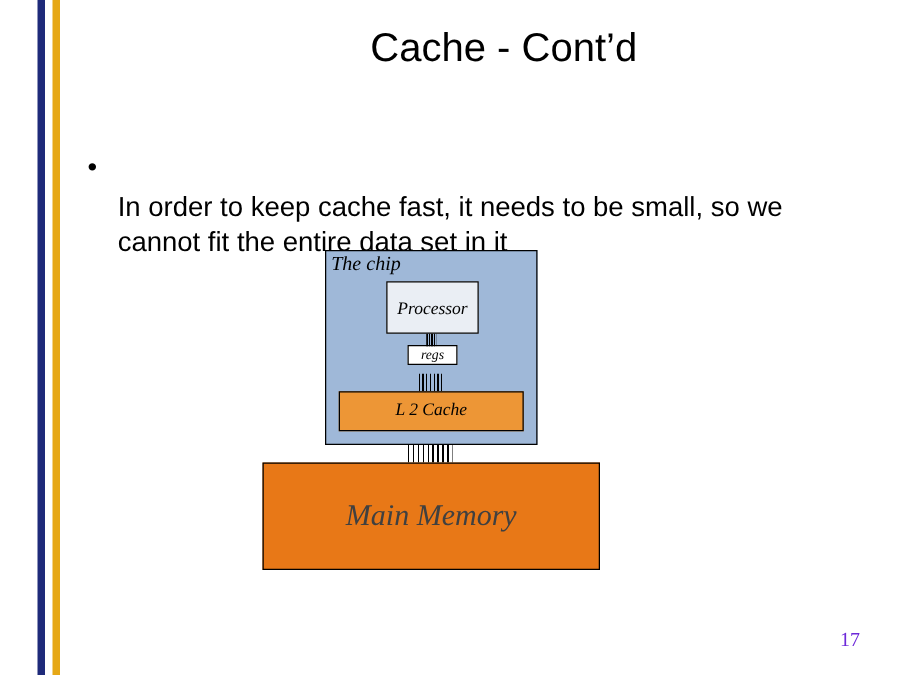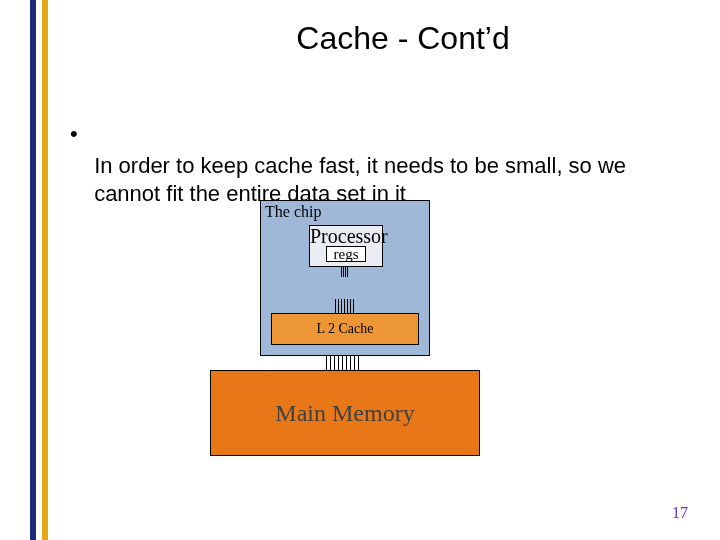--- a/index.html
+++ b/index.html
@@ -57,20 +57,21 @@
     width: 560px;
     vertical-align: top;
     margin-top: 32px;
   }
   .diagram {
     position: absolute;
     top: 200px;
     left: 0;
     width: 612px;
     height: 290px;
+    font-style: italic;
   }
   .chip {
     position: absolute;
     left: 260px;
     top: 0;
     width: 168px;
     height: 154px;
     background: #9fb8d8;
     border: 1px solid #000;
   }
@@ -87,32 +88,33 @@
     left: 48px;
     top: 24px;
     width: 72px;
     height: 40px;
     background: #eaeef4;
     border: 1px solid #000;
     text-align: center;
   }
   .proc-label {
     font-family: "Times New Roman", Times, serif;
-    font-size: 20px;
+    font-size: 14px;
     line-height: 18px;
     padding-top: 1px;
+    margin-top: 12px;
   }
   .regs {
-    margin: 1px auto 0 auto;
+    margin: 19px auto 0 auto;
     width: 38px;
     height: 14px;
     background: #fff;
     border: 1px solid #000;
     font-family: "Times New Roman", Times, serif;
-    font-size: 15px;
+    font-size: 11px;
     line-height: 14px;
   }
   .bus1 {
     position: absolute;
     left: 80px;
     top: 66px;
     width: 8px;
     height: 10px;
     background: repeating-linear-gradient(90deg, #000 0 1px, transparent 1px 2px);
   }

